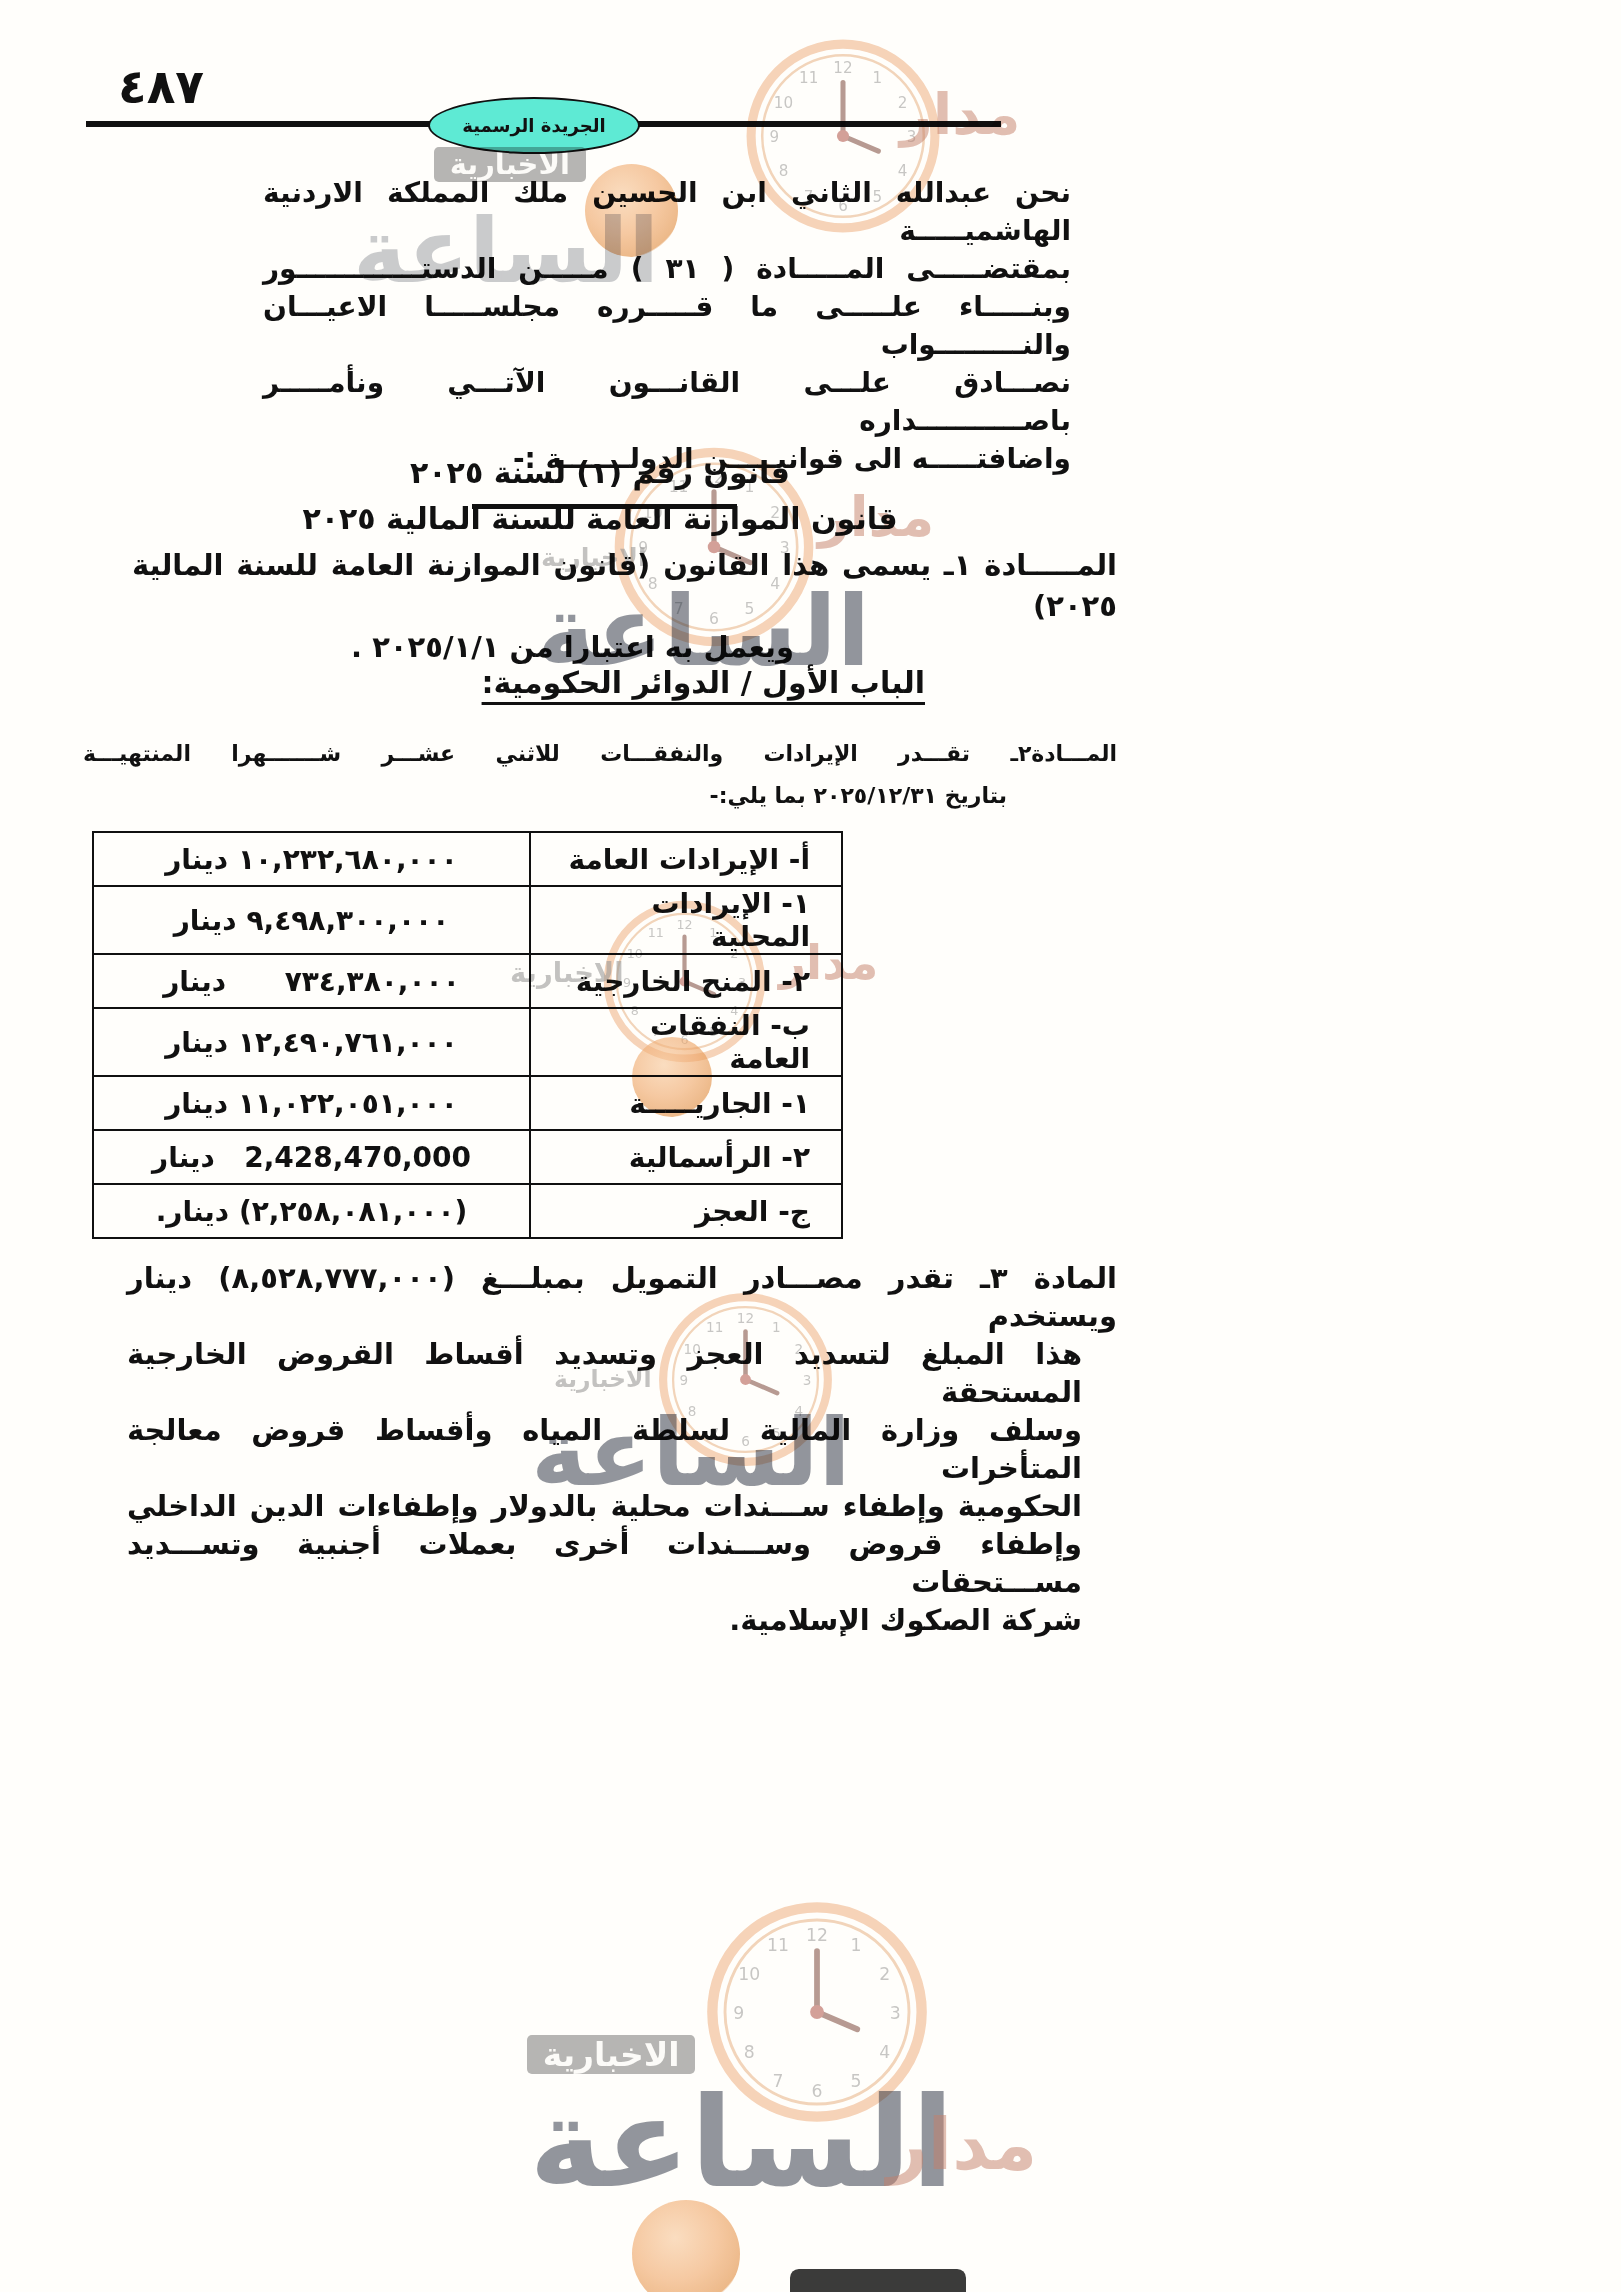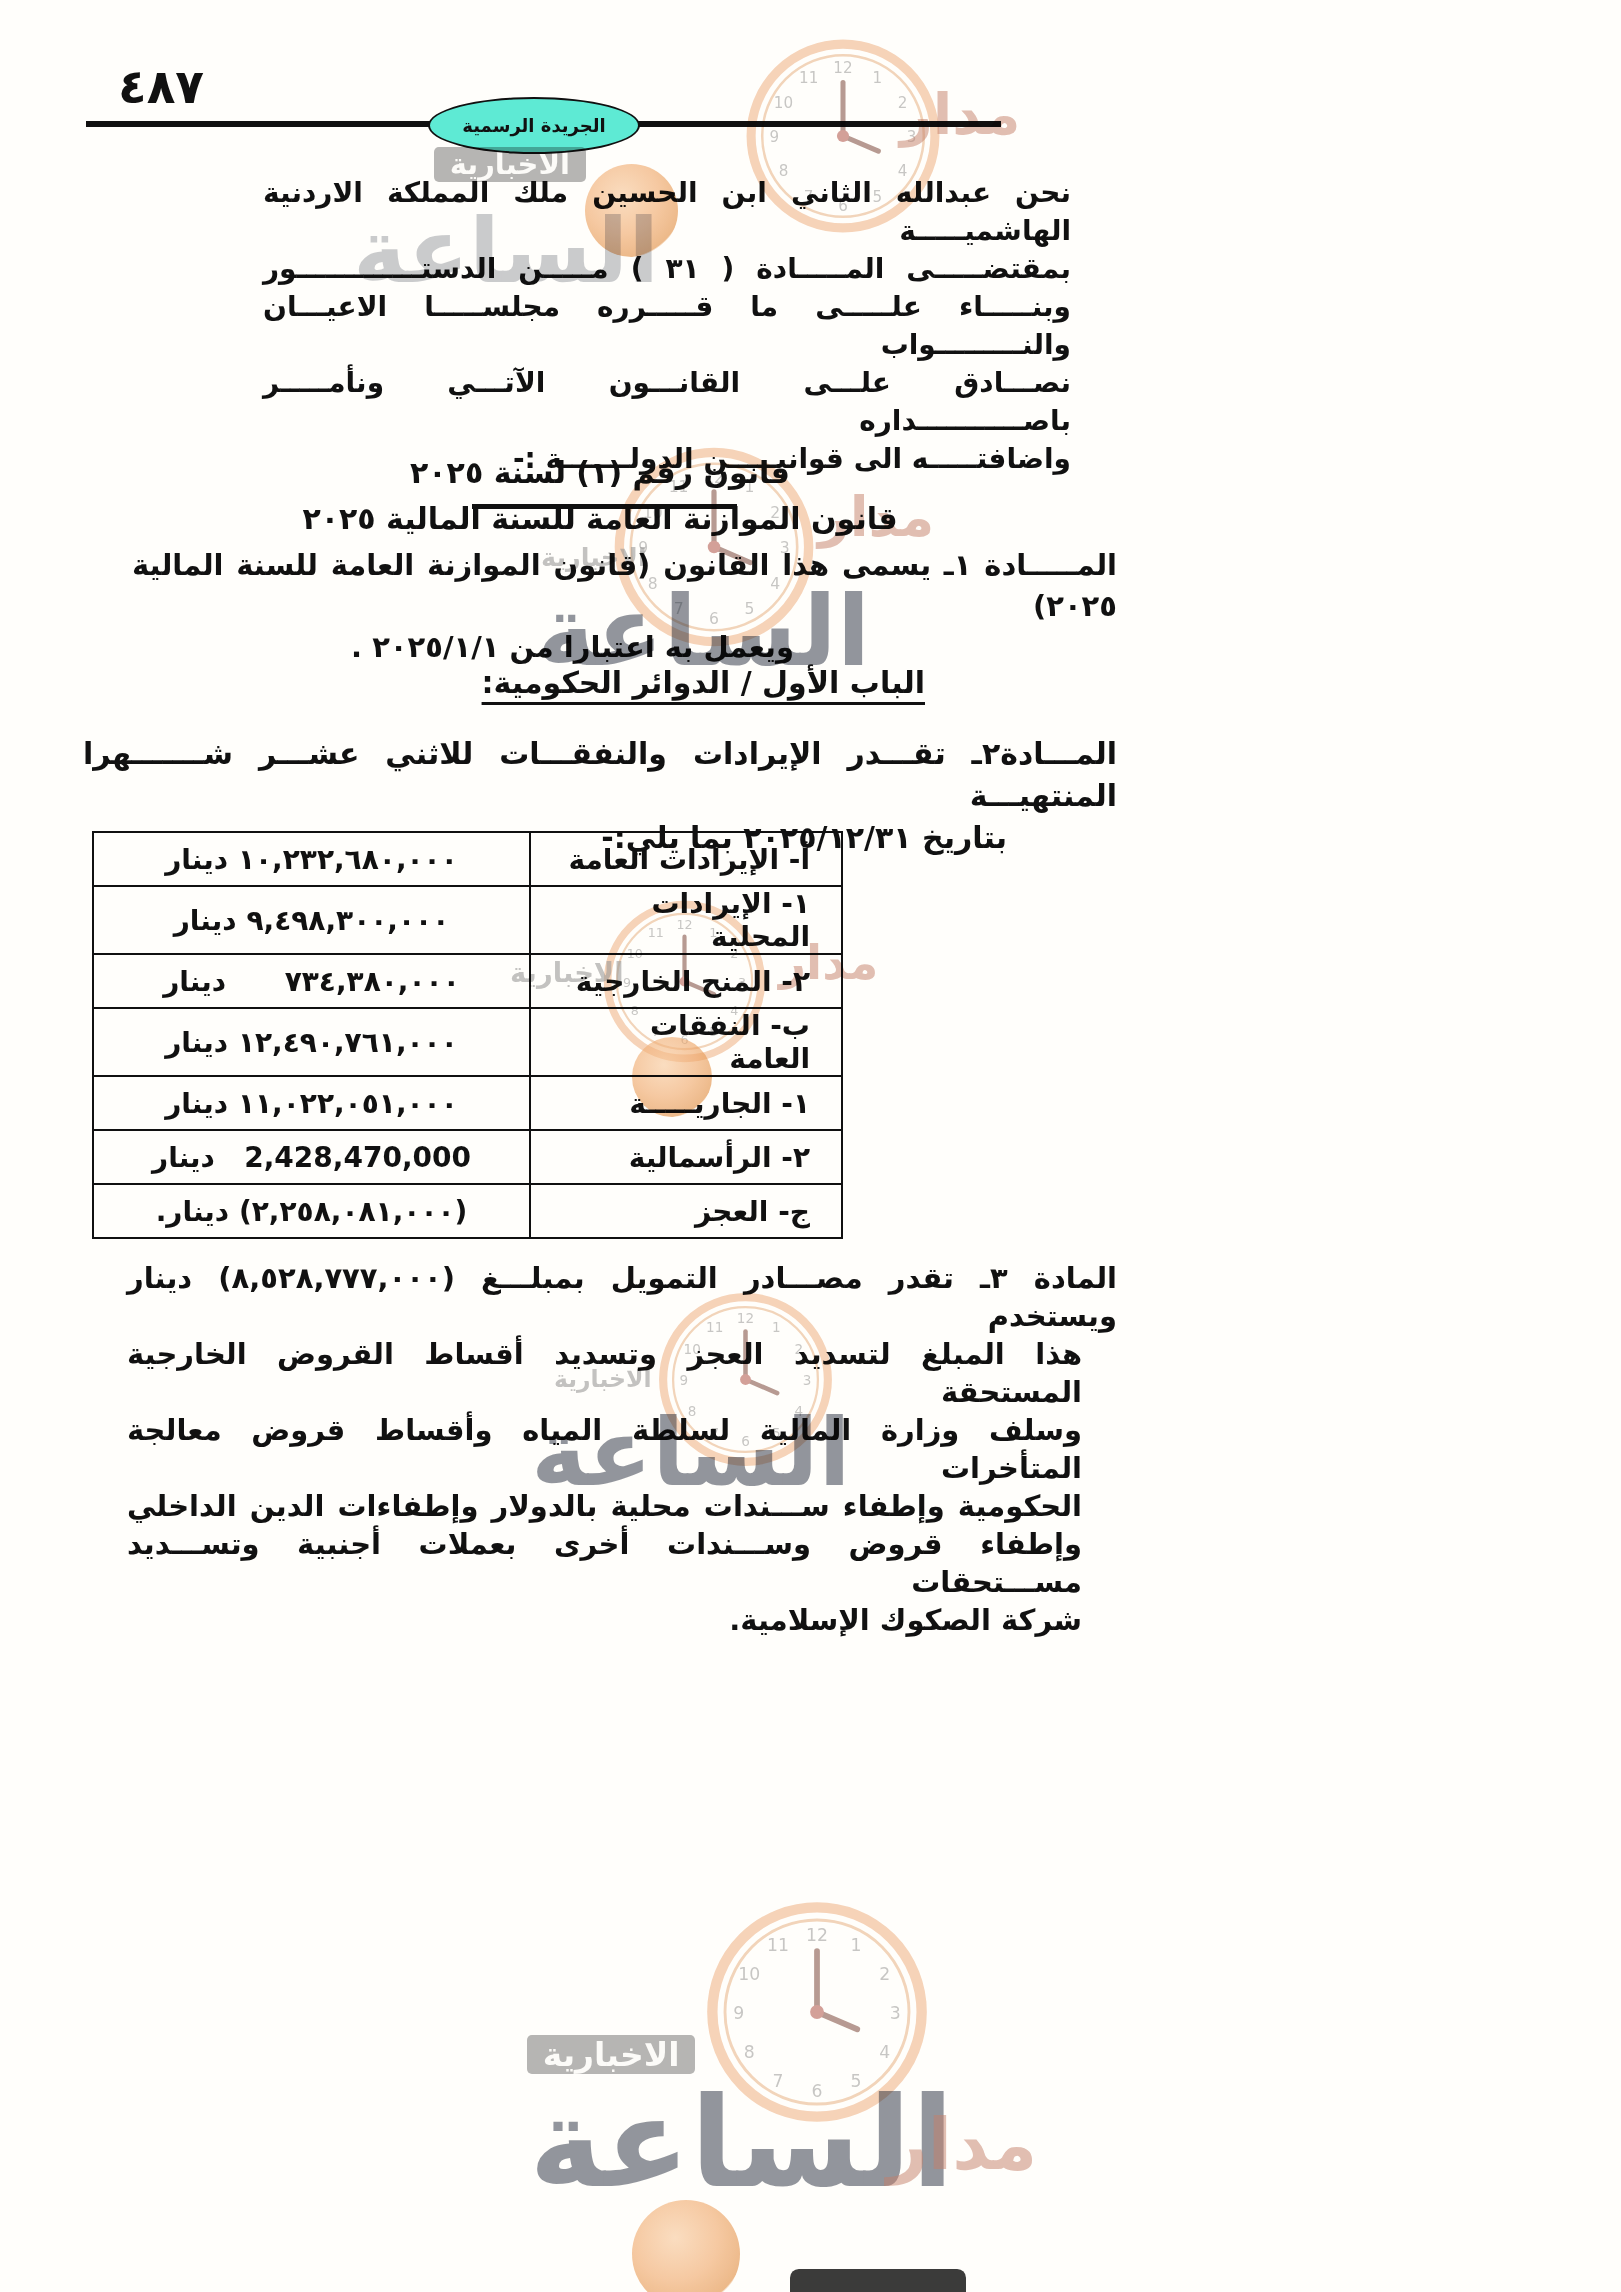--- a/index.html
+++ b/index.html
@@ -69,21 +69,21 @@
   #chapter-heading {
     left: 83px; top: 665px; width: 1034px;
     text-align: right; padding-right: 192px;
     font-size: 30px; font-weight: bold;
     text-decoration: underline;
     text-decoration-thickness: 2.9px;
     text-underline-offset: 8.8px;
     z-index: 2;
   }
 
-  #article2 { left: 83px; top: 733px; width: 1034px; font-size: 30px; line-height: 42px; }
+  #article2 { left: 83px; top: 733px; width: 1034px; font-size: 22px; line-height: 42px; }
   #article2 .a2l1 { text-align: justify; text-align-last: justify; }
   #article2 .a2l2 { text-align: right; padding-right: 110px; }
 
   #budget-table {
     left: 92px; top: 831px; width: 751px;
     border-collapse: collapse;
     font-size: 28px; font-weight: bold;
     z-index: 2;
   }
   #budget-table td {

